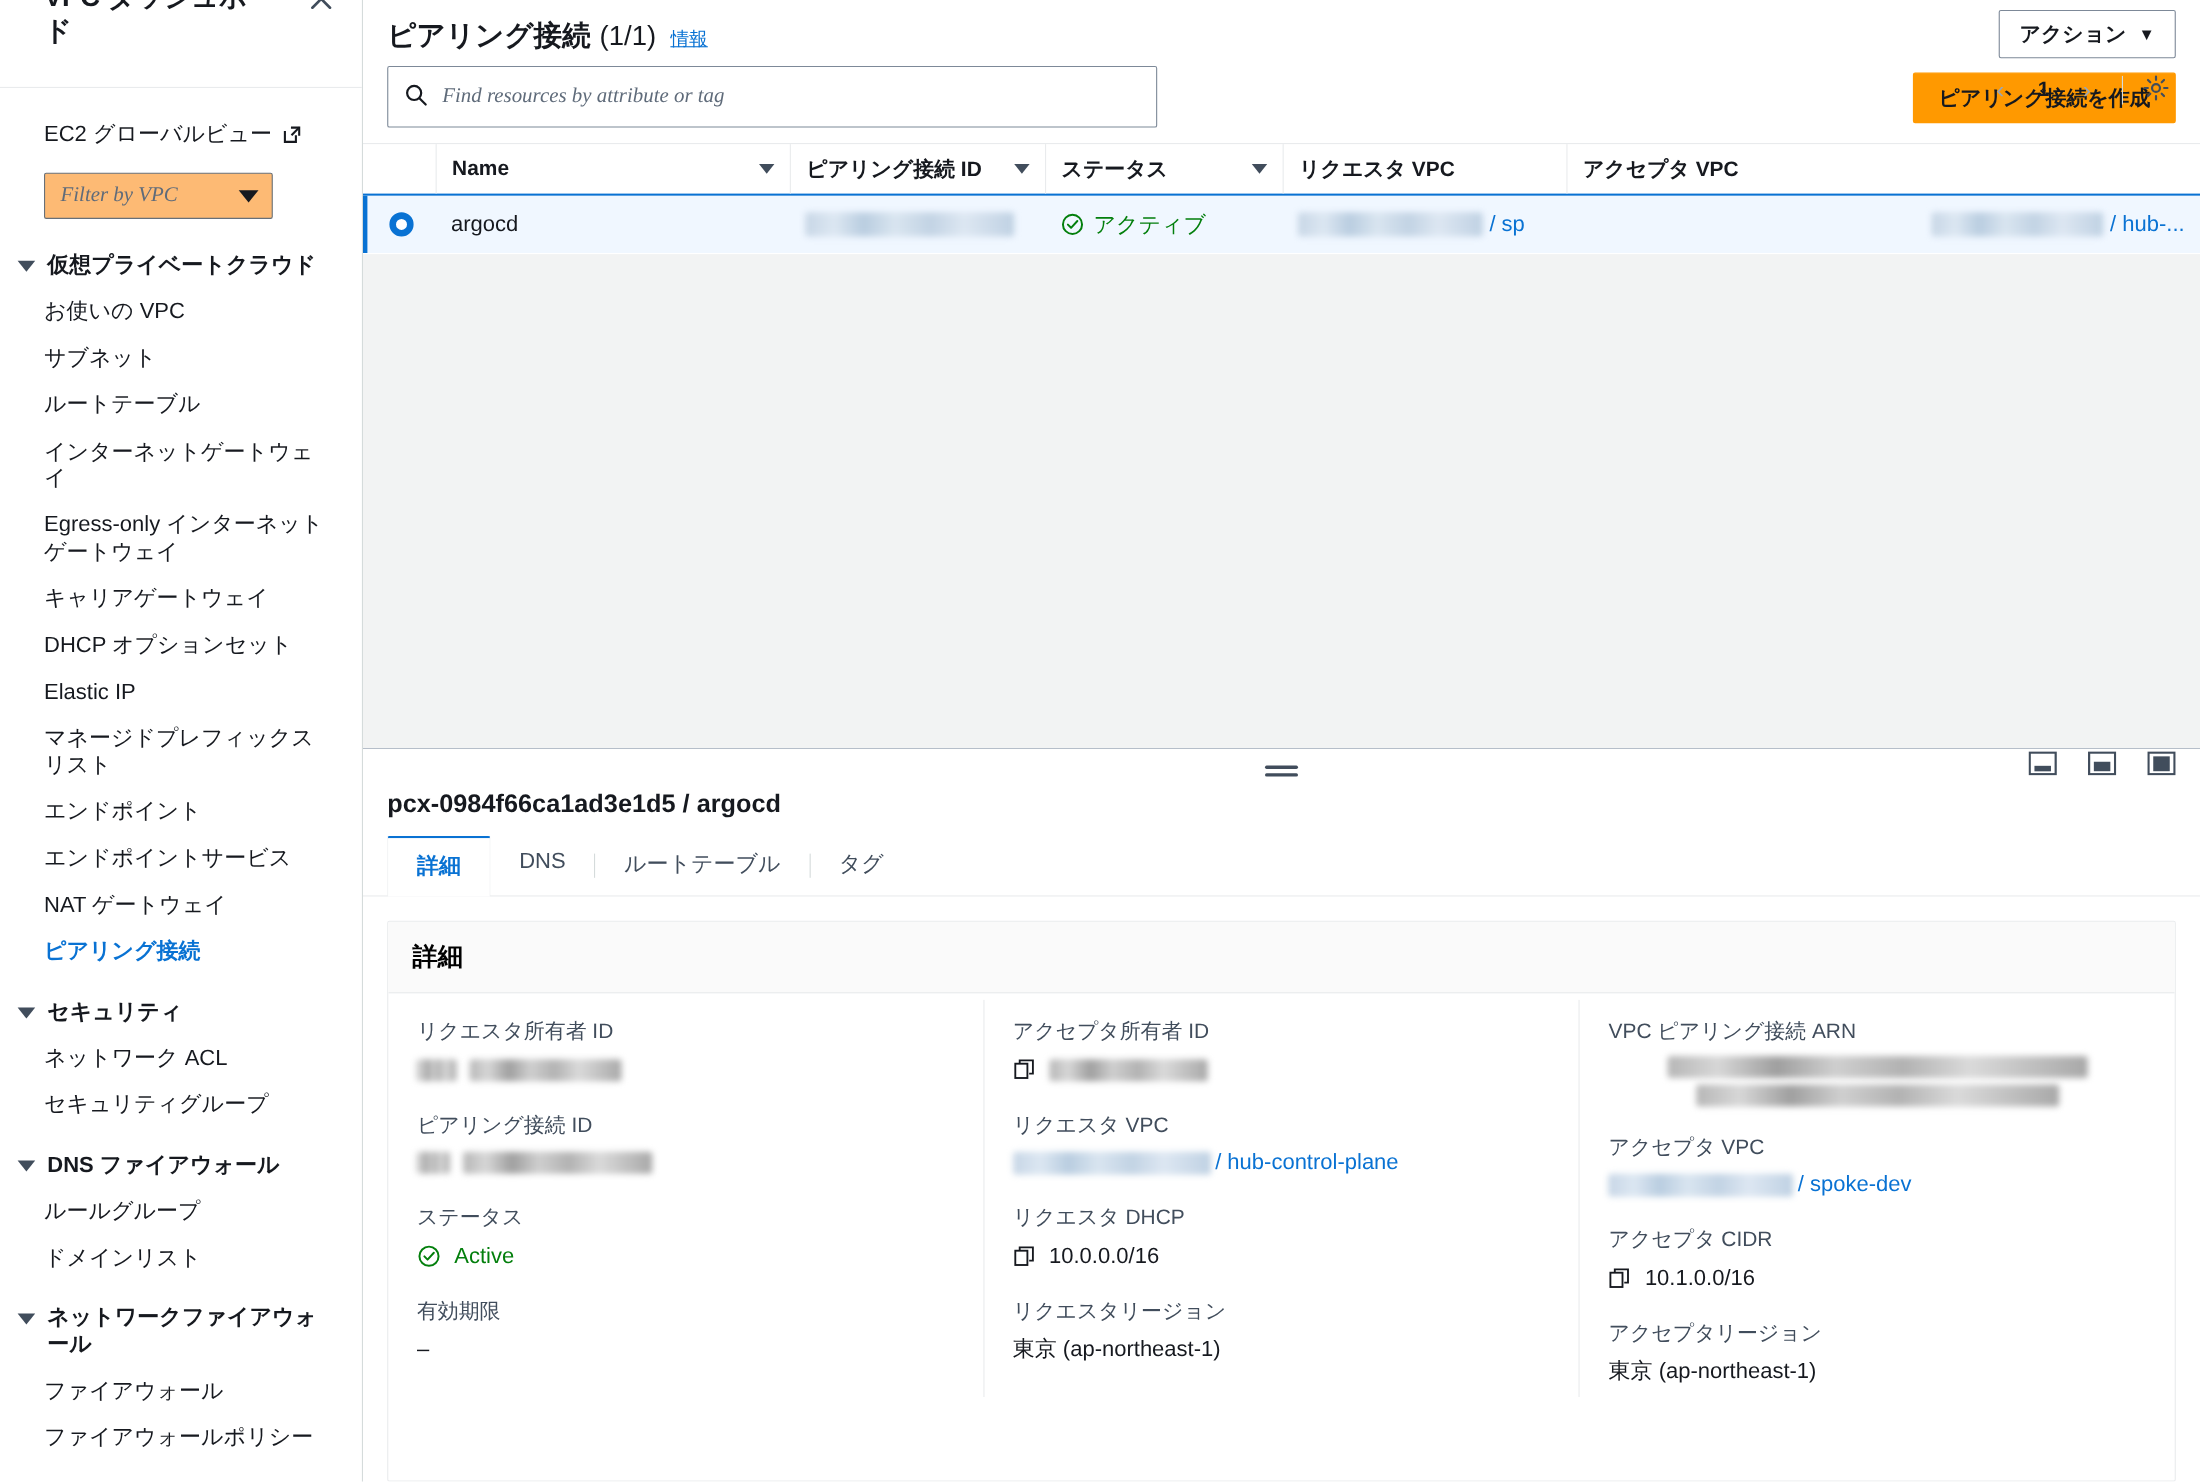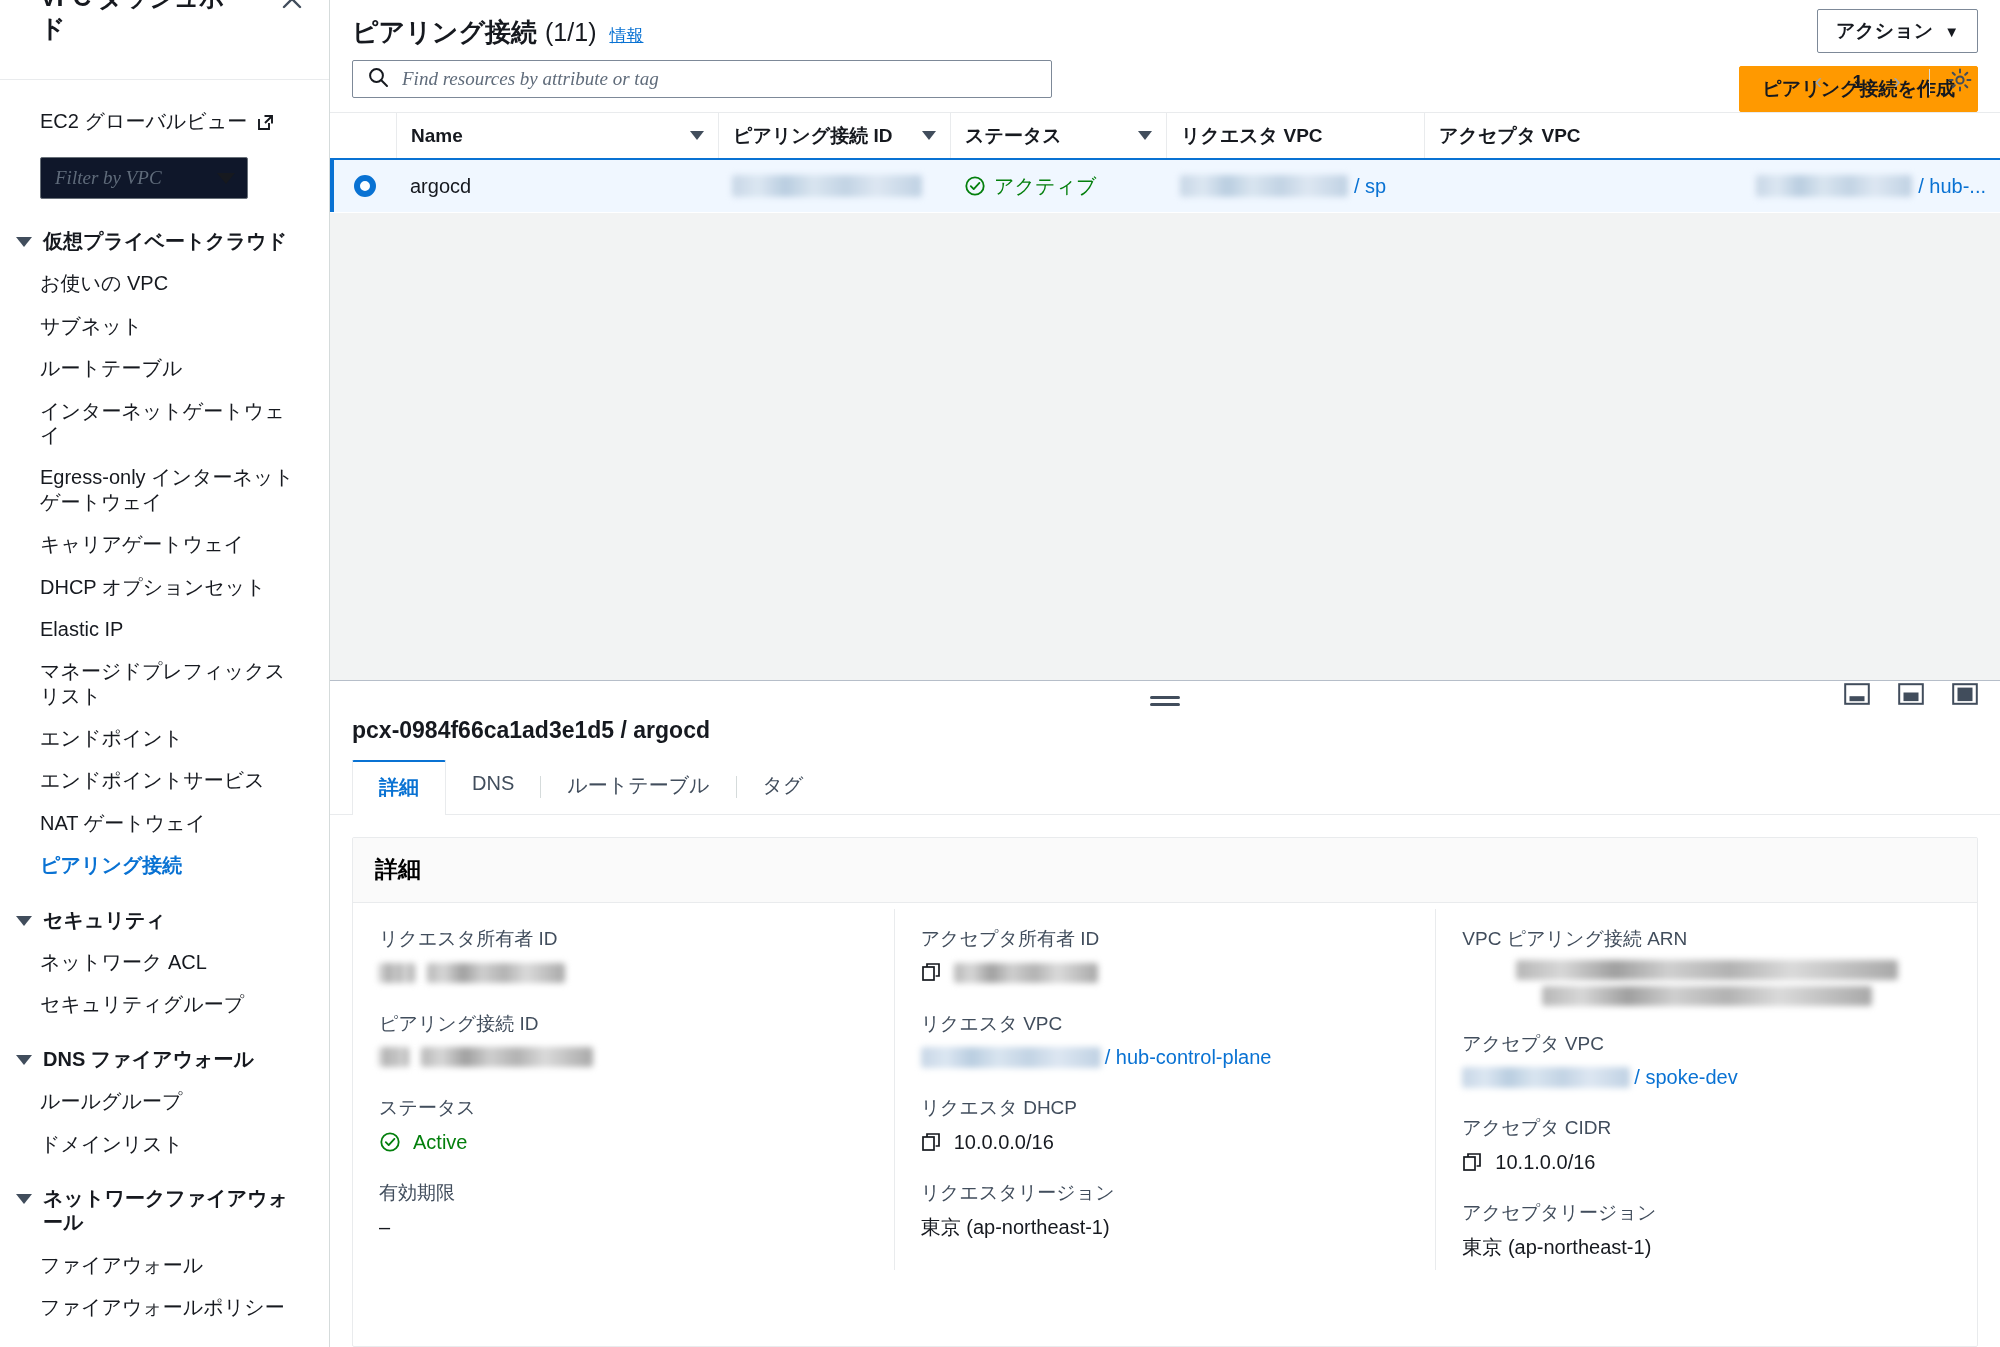--- a/index.html
+++ b/index.html
@@ -46,21 +46,21 @@
   }
   .ext-icon { display: inline-block; width: 19px; height: 19px; position: relative; top: 1px; }
   .sb-filter {
     margin: 22px 0 0 40px;
     width: 208px; height: 42px;
     border: 1px solid #687078;
     border-radius: 2px;
     display: flex; align-items: center;
     padding: 0 12px 0 14px;
     cursor: pointer;
-    background: #0f172a;
+    background: #fdba74;
   }
   .sb-filter .ph {
     flex: 1; font-size: 19px; color: #5f6b7a; font-style: italic;
     font-family: "Liberation Serif", "DejaVu Serif", serif;
   }
   .caret-down {
     width: 0; height: 0;
     border-left: 9px solid transparent;
     border-right: 9px solid transparent;
     border-top: 11px solid #16191f;
@@ -132,21 +132,21 @@
     background: #ff9900; border-color: #ff9900; color: #16191f;
     padding: 0 22px; height: 46px; font-weight: 700;
   }
   .btn .dd { margin-left: 11px; font-size: 15px; }
 
   .search-row {
     display: flex; align-items: center; gap: 14px;
     padding: 0 0 14px 0;
   }
   .search-box {
-    flex: 0 0 auto; width: 700px; height: 38px;
+    flex: 0 0 auto; width: 700px; height: 56px;
     border: 1px solid #7d8998; border-radius: 2px;
     display: flex; align-items: center; gap: 11px;
     padding: 0 14px; background: #fff;
   }
   .search-box input {
     border: 0; outline: none; flex: 1; height: 100%;
     font-size: 19px; color: #16191f; background: transparent;
     font-family: "Liberation Serif", "DejaVu Serif", serif;
     font-style: italic;
   }

